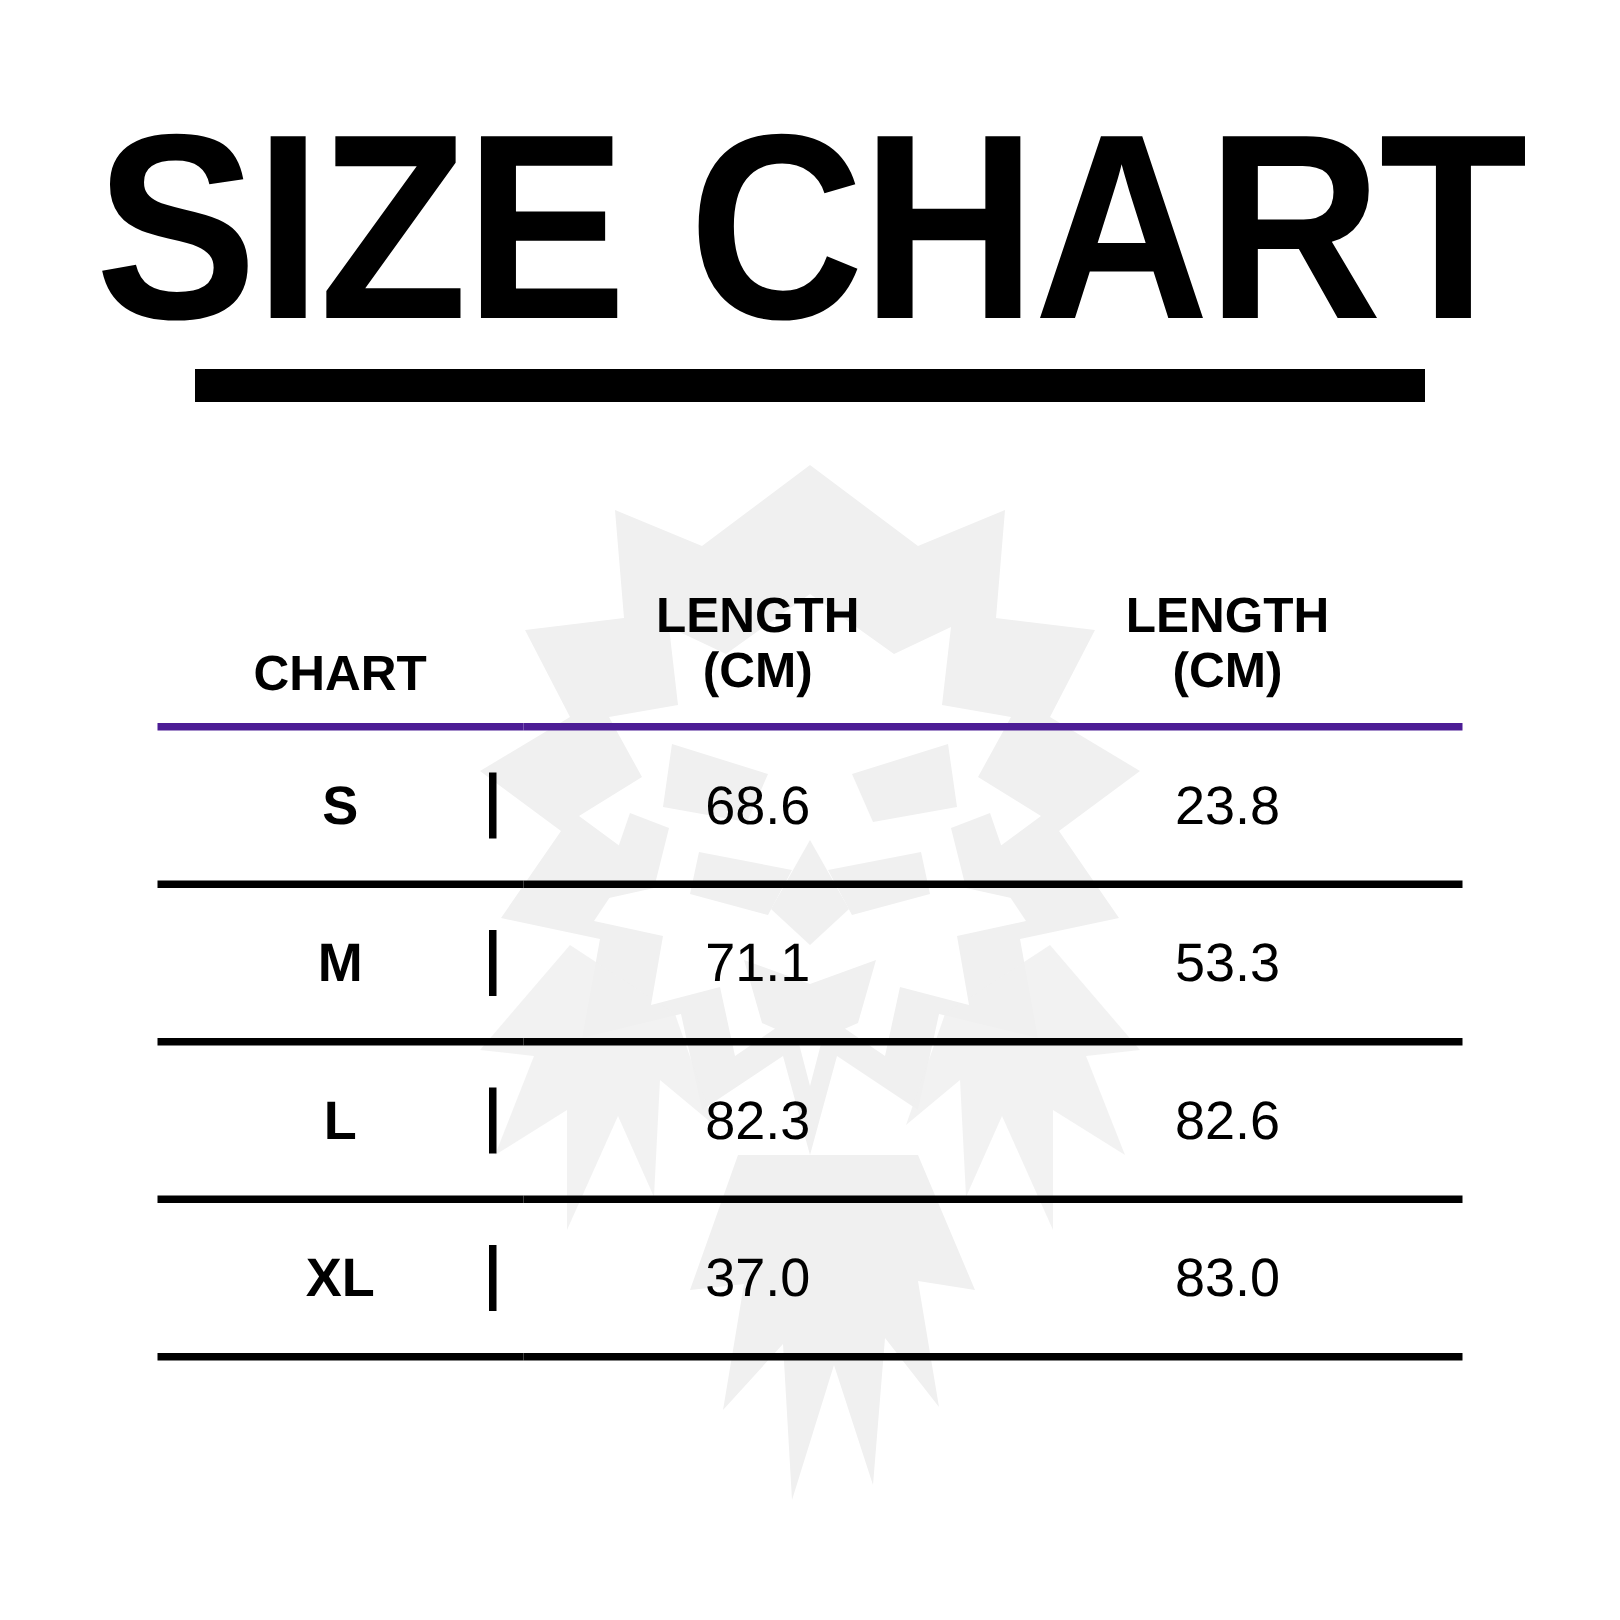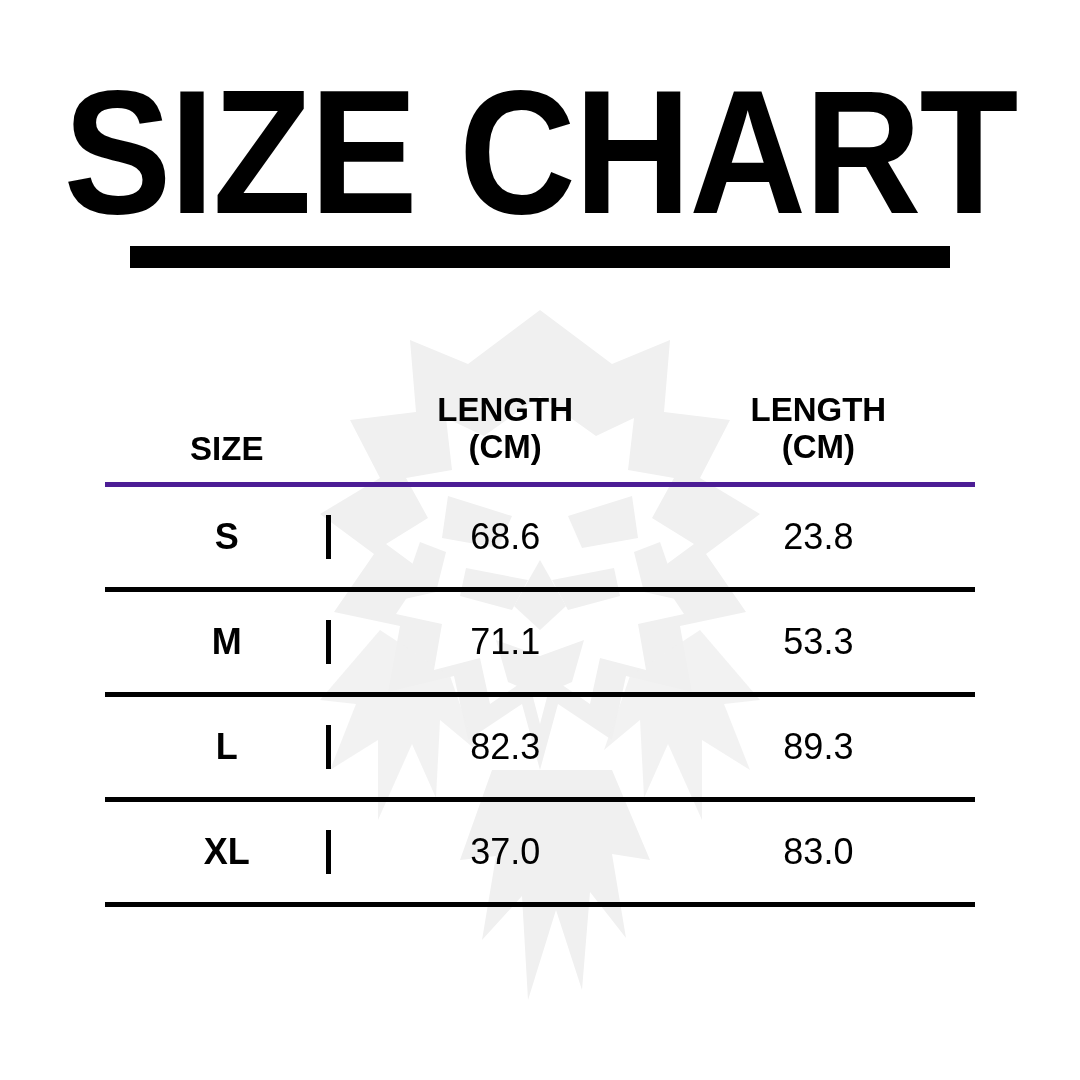--- a/index.html
+++ b/index.html
@@ -155,21 +155,21 @@
 
   <div id="table-wrap">
     <table class="size-chart">
       <colgroup>
         <col class="c-size">
         <col class="c-len">
         <col class="c-wid">
       </colgroup>
       <thead>
         <tr>
-          <th class="size-head">SIZE</th>
+          <th class="size-head">CHART</th>
           <th>
             <span class="head-line1">LENGTH</span>
             <span class="head-line2">(CM)</span>
           </th>
           <th>
             <span class="head-line1">LENGTH</span>
             <span class="head-line2">(CM)</span>
           </th>
         </tr>
       </thead>
@@ -189,21 +189,21 @@
           </td>
           <td>71.1</td>
           <td>53.3</td>
         </tr>
         <tr>
           <td class="size-cell">
             <span>L</span>
             <span class="tick"></span>
           </td>
           <td>82.3</td>
-          <td>89.3</td>
+          <td>82.6</td>
         </tr>
         <tr>
           <td class="size-cell">
             <span>XL</span>
             <span class="tick"></span>
           </td>
           <td>37.0</td>
           <td>83.0</td>
         </tr>
       </tbody>

